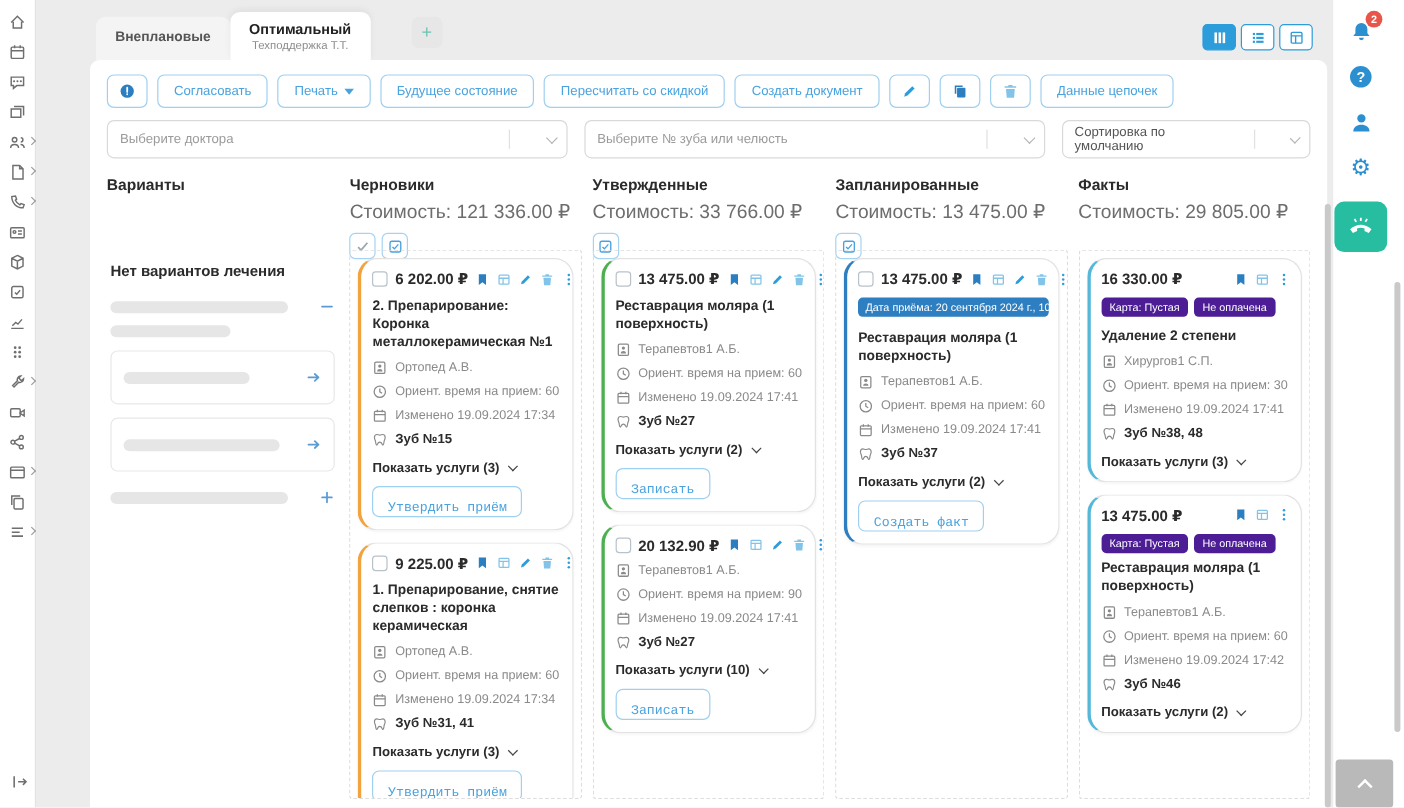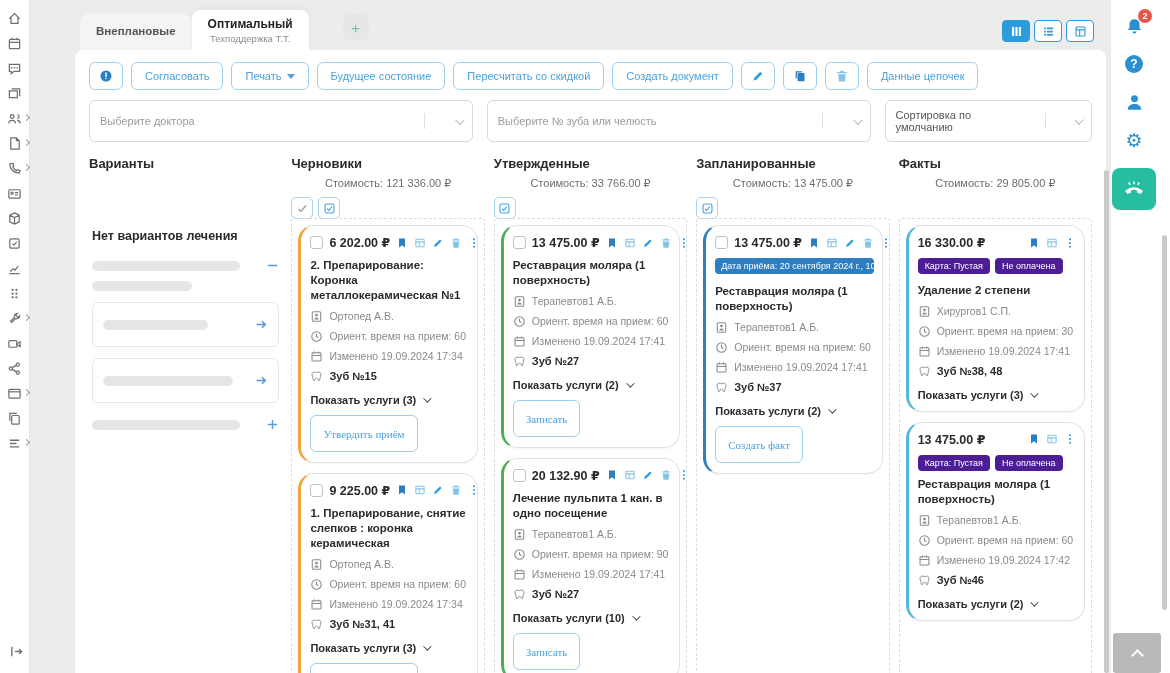--- a/index.html
+++ b/index.html
@@ -46,33 +46,33 @@
 
   .panel { position:absolute; left:45px; right:4px; top:50px; bottom:-6px; background:#fff; border-radius:8px 8px 0 0; padding:12px 14px; overflow:hidden; }
 
   .toolbar { display:flex; gap:8px; align-items:center; }
   .tbtn { height:28px; border:1px solid #9fd0ef; border-radius:6px; background:#fff; color:#4aa3df; font-size:11px; font-family:inherit; padding:0 13px; display:flex; align-items:center; gap:5px; cursor:pointer; white-space:nowrap; }
   .tbtn.iconb { padding:0 9px; }
   .tbtn svg { width:14px; height:14px; }
   .caret-d { width:0; height:0; border-left:4px solid transparent; border-right:4px solid transparent; border-top:5px solid #4aa3df; }
 
   .filters { display:flex; gap:14px; margin-top:10px; }
-  .select { height:42px; border:1px solid #d9d9d9; border-radius:6px; background:#fff; display:flex; align-items:center; padding:0 10px; font-size:11px; color:#9b9b9b; cursor:pointer;gap:22px; }
+  .select { height:32px; border:1px solid #d9d9d9; border-radius:6px; background:#fff; display:flex; align-items:center; padding:0 10px; font-size:11px; color:#9b9b9b; cursor:pointer;gap:22px; }
   .select.f1,.select.f2 { flex:1.95; }
   .select.f3 { flex:1; color:#555; }
   .select .spacer { flex:1; }
   .select .div { width:1px; height:16px; background:#e0e0e0; margin-right:8px; }
   .chev-sel { width:7px; height:7px; border-right:1.5px solid #b5b5b5; border-bottom:1.5px solid #b5b5b5; transform:rotate(45deg) translateY(-2px); }
 
   
   .board { display:flex; gap:9px; margin-top:14px; height:520px; }
   .col { flex:1; display:flex; flex-direction:column; min-width:0; }
   .col-head { height:62px; }
   .col-title { font-size:13px; font-weight:bold; color:#2b2b2b; }
-  .col-cost { font-size:11px; color:#6d6d6d; margin-top:6px;text-align:center; }
+  .col-cost { font-size:16px; color:#6d6d6d; margin-top:6px; }
   .chkrow { display:flex; gap:5px; margin-top:7px; }
   .chkbtn { width:22px; height:22px; border:1px solid #a6d3f1; border-radius:5px; background:#fff; display:flex; align-items:center; justify-content:center; cursor:pointer; }
   .chkbtn svg { width:13px; height:13px; }
   .col-cards { flex:1; border:1px dashed #ddd; border-radius:3px; padding:6px; overflow:hidden; }
   .col-cards.noborder { border-color:transparent; padding:6px 2px; }
 
   .card { background:#fff; border:1px solid #e2e2e2; border-left:3px solid #ccc; border-radius:16px; padding:9px 8px 10px 9px; margin-bottom:10px; box-shadow:0 1px 2px rgba(0,0,0,.04); }
   .card.draft { border-left-color:#f2a33c; }
   .card.approved { border-left-color:#4db050; }
   .card.planned { border-left-color:#2d7fc1; }
@@ -82,21 +82,21 @@
   .price { font-size:12.5px; font-weight:bold; color:#2b2b2b; white-space:nowrap; }
   .cicons { margin-left:auto; display:flex; gap:6px; align-items:center; }
   .cicons svg { width:12px; height:12px; cursor:pointer; }
   .ic-b { color:#2b7fc1; } .ic-m { color:#2d9cdb; } .ic-l { color:#82c4e9; }
   .ctitle { font-size:11.5px; font-weight:bold; color:#2b2b2b; margin-top:8px; line-height:1.3; }
   .crow { display:flex; align-items:center; gap:6px; margin-top:7px; font-size:10.5px; color:#8a8a8a; white-space:nowrap; overflow:hidden; }
   .crow svg { width:13px; height:13px; flex:none; color:#8a8a8a; }
   .crow.tooth { font-weight:bold; color:#2b2b2b; font-size:11px; }
   .svc { display:flex; align-items:center; gap:7px; margin-top:11px; font-size:11px; font-weight:bold; color:#2b2b2b; cursor:pointer; }
   .chev-dn { width:6px; height:6px; border-right:1.8px solid #444; border-bottom:1.8px solid #444; transform:rotate(45deg) translateY(-2px); }
-  .cbtn { margin-top:9px; height:37px; border:1px solid #9fd0ef; border-radius:6px; background:#fff; color:#4aa3df; font-size:11px; font-family:Liberation Serif, serif; padding:12px 12px; cursor:pointer; }
+  .cbtn { margin-top:9px; height:26px; border:1px solid #9fd0ef; border-radius:6px; background:#fff; color:#4aa3df; font-size:11px; font-family:Liberation Mono, monospace; padding:12px 12px; cursor:pointer; }
   .dbadge { display:inline-block; margin-top:8px; background:#2d7fc1; color:#fff; font-size:9px; padding:3px 6px; border-radius:4px; white-space:nowrap; max-width:100%; overflow:hidden; }
   .fbadges { display:flex; gap:5px; margin-top:8px; }
   .fbadge { background:#4c1d95; color:#fff; font-size:9px; padding:3px 7px; border-radius:4px; white-space:nowrap; }
 
   
   .v-empty { font-size:12.5px; font-weight:bold; color:#2b2b2b; margin:4px 0 16px; }
   .vbar { height:10px; background:#e6e6e6; border-radius:5px; }
   .vrow { display:flex; align-items:center; justify-content:space-between; }
   .vcard { border:1px solid #e8e8e8; border-radius:6px; padding:15px 10px; margin-top:11px; display:flex; align-items:center; justify-content:space-between; background:#fff; }
   .vic { width:13px; height:13px; color:#5b9bd5; flex:none; cursor:pointer; }
@@ -710,21 +710,20 @@
                     <use href="#i-pencil"></use>
                   </svg>
                   <svg class="ic-l" viewBox="0 0 16 16">
                     <use href="#i-trash"></use>
                   </svg>
                   <svg class="ic-m" viewBox="0 0 16 16">
                     <use href="#i-kebab"></use>
                   </svg>
                 </span>
               </div>
-            <div class="ctitle">Лечение пульпита 1 кан. в одно посещение</div>
             <div class="crow">
                 <svg viewBox="0 0 16 16">
                   <use href="#i-docperson"></use>
                 </svg>
                 <span>Терапевтов1 А.Б.</span>
               </div>
             <div class="crow">
                 <svg viewBox="0 0 16 16">
                   <use href="#i-clock"></use>
                 </svg>

